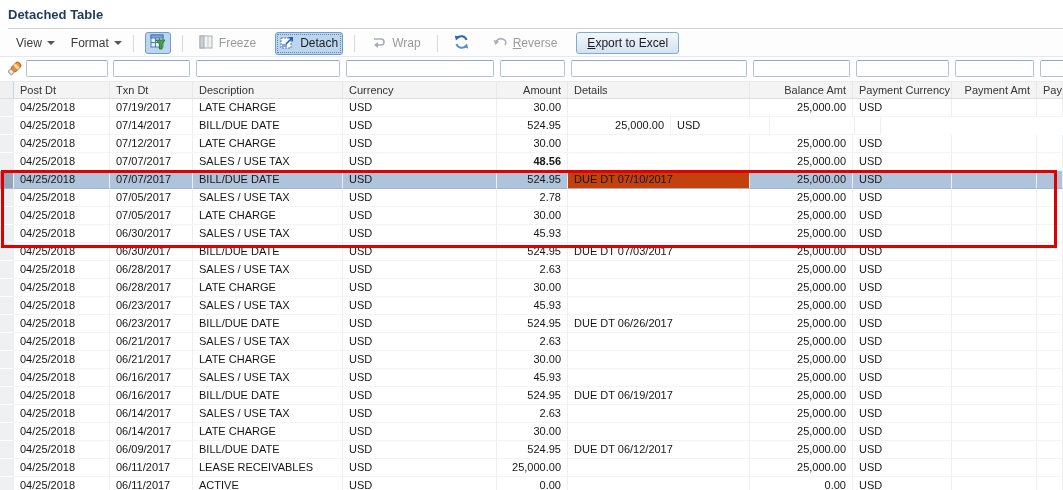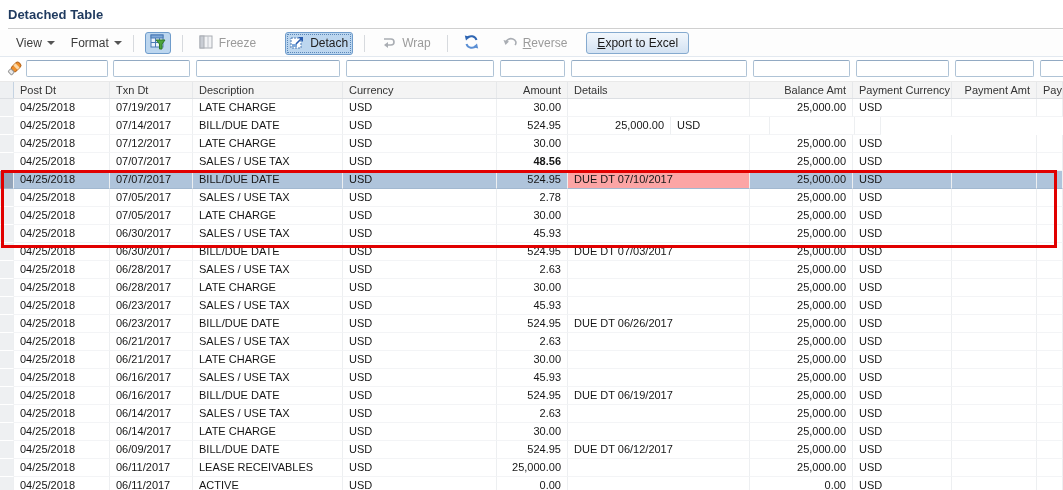--- a/index.html
+++ b/index.html
@@ -18,21 +18,21 @@
   .caret { width:0; height:0; border-left:4px solid transparent; border-right:4px solid transparent; border-top:4px solid #555; }
   .tb-sep { width:1px; height:17px; background:#d7dade; margin:0 11px; }
   .tb-btn { display:flex; align-items:center; gap:5px; padding:2px 4px; border:1px solid transparent; border-radius:3px; }
   .tb-btn.disabled { color:#9b9b9b; }
   .tb-btn.pressed { background:#bcd6ef; border-color:#6f9ccb; outline:1px dotted #5a87b8; outline-offset:-3px; color:#222; }
   .tb-iconbtn { width:26px; height:22px; display:flex; align-items:center; justify-content:center;
     border:1px solid transparent; border-radius:3px; }
   .tb-iconbtn.active { background:#bcd6ef; border-color:#6f9ccb; }
   #export-btn { margin-left:14px; padding:3px 10px; border:1px solid #85aacf; border-radius:3px; color:#1a1a1a;
     background:linear-gradient(#f2f7fc,#d3e2f2); }
-  .ml12 { margin-left:12px; } .ml14 { margin-left:24px; } .ml16 { margin-left:16px; }
+  .ml12 { margin-left:12px; } .ml14 { margin-left:14px; } .ml16 { margin-left:16px; }
 
   
   #filter-row { position:absolute; top:57px; left:0; width:1063px; height:24px; background:#fff; }
   #eraser { position:absolute; left:5px; top:3px; }
   .filter-input { position:absolute; top:3px; height:17px; border:1px solid #afc3d6; border-top-color:#92aac3;
     border-radius:2px; background:#fff; font-size:11px; padding:0 3px; font-family:inherit; }
   #filter-caret { position:absolute; left:201px; top:5px; width:1px; height:12px; background:#222; }
 
   
   #header-row { position:absolute; top:81px; left:0; width:1063px; height:18px; display:flex;
@@ -232,21 +232,21 @@
         <div class="tcell right" style="width: 85px; flex: 0 0 85px;"></div>
         <div class="tcell" style="width: 26px; flex: 0 0 26px;"></div>
       </div>
       <div class="trow selected">
         <div class="tcell rowhdr" style="background: rgb(148, 165, 186);"></div>
         <div class="tcell" style="width: 96px; flex: 0 0 96px; background: rgb(175, 196, 219);">04/25/2018</div>
         <div class="tcell" style="width: 83px; flex: 0 0 83px; background: rgb(175, 196, 219);">07/07/2017</div>
         <div class="tcell" style="width: 150px; flex: 0 0 150px; background: rgb(175, 196, 219);">BILL/DUE DATE</div>
         <div class="tcell" style="width: 154px; flex: 0 0 154px; background: rgb(175, 196, 219);">USD</div>
         <div class="tcell right" style="width: 71px; flex: 0 0 71px; background: rgb(175, 196, 219);">524.95</div>
-        <div class="tcell" style="width: 182px; flex: 0 0 182px; background: #fca5a5;">DUE DT 07/10/2017</div>
+        <div class="tcell" style="width: 182px; flex: 0 0 182px; background: #c2410c;">DUE DT 07/10/2017</div>
         <div class="tcell right" style="width: 103px; flex: 0 0 103px; background: rgb(175, 196, 219);">25,000.00</div>
         <div class="tcell" style="width: 99px; flex: 0 0 99px; background: rgb(175, 196, 219);">USD</div>
         <div class="tcell right" style="width: 85px; flex: 0 0 85px; background: rgb(175, 196, 219);"></div>
         <div class="tcell" style="width: 26px; flex: 0 0 26px; background: rgb(175, 196, 219);"></div>
       </div>
       <div class="trow">
         <div class="tcell rowhdr"></div>
         <div class="tcell" style="width: 96px; flex: 0 0 96px;">04/25/2018</div>
         <div class="tcell" style="width: 83px; flex: 0 0 83px;">07/05/2017</div>
         <div class="tcell" style="width: 150px; flex: 0 0 150px;">SALES / USE TAX</div>

